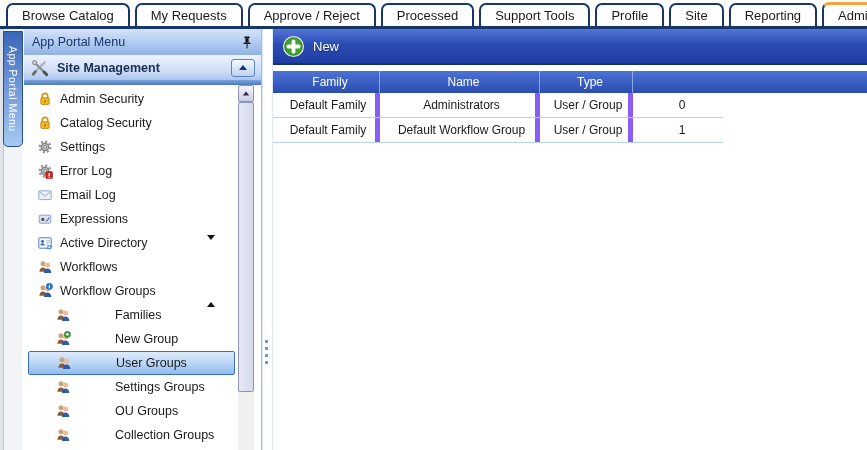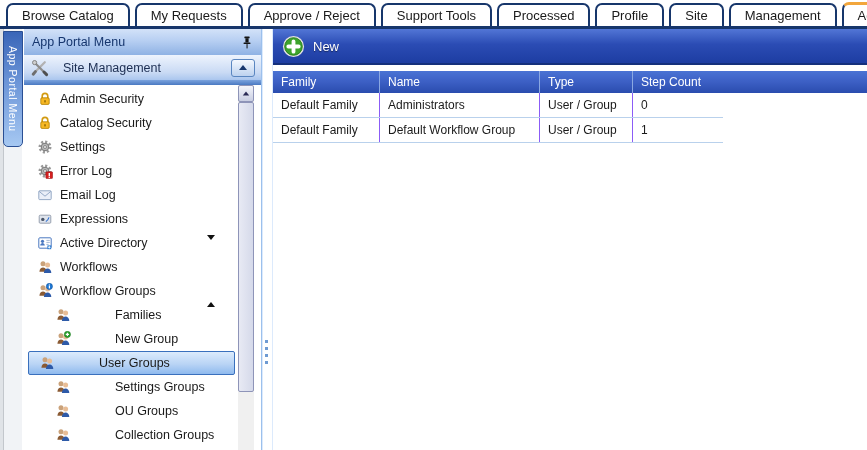--- a/index.html
+++ b/index.html
@@ -25,42 +25,42 @@
 
   
   .sidebar{position:absolute;left:24px;top:29px;width:237px;height:421px;background:#fff;}
   .sb-header{position:absolute;top:0;left:0;right:0;height:26px;
              background:linear-gradient(180deg,#d3e2f8 0%,#b7cff2 45%,#8fb2e4 100%);
              display:flex;align-items:center;padding:0 8px;box-sizing:border-box;}
   .sb-title{font-size:12.5px;color:#16366e;flex:1;}
   .pin{width:12px;height:15px;}
   .sb-section{position:absolute;top:26px;left:0;right:0;height:25px;
               background:linear-gradient(180deg,#eef4fd 0%,#c9daf4 70%,#aac6ee 100%);
-              display:flex;align-items:center;gap:13px;padding:0 6px;box-sizing:border-box;}
+              display:flex;align-items:center;gap:7px;padding:0 6px;box-sizing:border-box;font-weight:bold;}
   .sb-section-strip{position:absolute;top:51px;left:0;right:0;height:5px;
               background:linear-gradient(180deg,#7ba3dd 0%,#4a79c2 100%);}
   .sb-section .lbl{font-size:12.5px;color:#1c2e52;flex:1;}
   .ic{width:16px;height:16px;display:block;}
   .ic-tools{width:20px;height:20px;}
   .collapse-btn{width:22px;height:16px;border:1px solid #5a86c0;border-radius:3px;
                 background:linear-gradient(180deg,#f4f8fe,#bdd2ef);
                 display:flex;align-items:center;justify-content:center;}
   .tri-up{width:0;height:0;border-left:4px solid transparent;border-right:4px solid transparent;border-bottom:5px solid #16366e;}
   .tri-down{width:0;height:0;border-left:4px solid transparent;border-right:4px solid transparent;border-top:5px solid #111;}
   .tri-up.dark{border-bottom-color:#111;}
 
   .sb-list{position:absolute;top:56px;left:0;right:0;bottom:0;background:#fff;padding-top:2px;}
   .sb-item{position:relative;height:24px;display:flex;align-items:center;gap:7px;
            padding-left:13px;font-size:12.5px;color:#1a1a1a;cursor:default;}
   .sb-item.sub{padding-left:31px;gap:44px;}
   .sb-item .chev{position:absolute;right:46px;top:9px;}
   .sb-item.sel{background:linear-gradient(180deg,#dcebfc 0%,#b9d4f5 55%,#8fbaee 100%);
                border:1px solid #3a70bd;border-radius:2px;margin:0 26px 0 4px;
                padding-left:9px;height:22px;}
-  .sb-item.sel.sub{padding-left:10px;}
+  .sb-item.sel.sub{padding-left:27px;}
 
   .sb-scrollbar{position:absolute;top:56px;right:7px;width:16px;bottom:0;background:#f0f0f0;}
   .sb-scroll-up{position:absolute;top:0;left:0;width:14px;height:15px;border:1px solid #8e94b8;border-radius:2px;
                 background:linear-gradient(180deg,#f4f5fb,#c9cee2);display:flex;align-items:center;justify-content:center;}
   .sb-scroll-up .tri-up{border-bottom-color:#2a2a55;transform:scale(.8);}
   .sb-scroll-thumb{position:absolute;top:17px;left:0;width:14px;height:288px;
                    background:linear-gradient(90deg,#e8eaf4,#d5d9ea);border:1px solid #8e94b8;border-radius:2px;}
 
   
   .splitter{position:absolute;left:261px;top:29px;width:11px;height:421px;background:#fff;
@@ -71,29 +71,29 @@
 
   
   .main{position:absolute;left:273px;top:29px;width:594px;height:421px;background:#fff;}
   .toolbar{position:absolute;top:0;left:0;right:0;height:36px;
            background:linear-gradient(180deg,#5276d6 0%,#2b4cb4 45%,#1d3da2 100%);
            border-bottom:2px solid #15307c;box-sizing:border-box;display:flex;align-items:center;}
   .new-btn{display:flex;align-items:center;gap:8px;margin-left:9px;cursor:pointer;}
   .new-btn .ic-new{width:23px;height:23px;}
   .new-btn span{color:#fff;font-size:13px;text-shadow:0 1px 1px rgba(0,0,0,.45);}
 
-  .grid{position:absolute;top:42px;left:0;right:0;bottom:0;}
+  .grid{position:absolute;top:42px;left:0;right:0;bottom:0;text-align:center;}
   .grid-header{position:absolute;top:0;left:0;right:0;height:22px;
                background:linear-gradient(180deg,#4a73d4 0%,#3c5fc4 50%,#2a4cae 100%);}
   .gh-cell{position:absolute;top:0;height:22px;line-height:22px;color:#fff;font-size:12px;
            padding-left:8px;box-sizing:border-box;border-right:1px solid #8aa8e2;cursor:default;}
   .gh-cell.last{border-right:none;}
   .grid-row{position:absolute;left:0;width:450px;height:25px;border-bottom:1px solid #b9d1ec;box-sizing:border-box;}
   .gc{position:absolute;top:0;height:24px;line-height:24px;font-size:12px;color:#1a1a1a;
-      padding-left:8px;box-sizing:border-box;border-right:1px solid #8b5cf6;white-space:nowrap;overflow:hidden;}
+      padding-left:8px;box-sizing:border-box;border-right:5px solid #8b5cf6;white-space:nowrap;overflow:hidden;}
   .gc.last{border-right:none;}
   .c0{left:0;width:107px;} .c1{left:107px;width:160px;} .c2{left:267px;width:93px;} .c3{left:360px;width:90px;}
   .gh-cell.c3{width:140px;}
 </style>
 </head>
 <body>
 
 <svg width="0" height="0" style="position:absolute" aria-hidden="true">
   <defs>
     <symbol id="sym-lock" viewBox="0 0 16 16">
@@ -167,25 +167,25 @@
   </defs>
 </svg>
 
 <div class="app">
 
   <div class="tabbar">
     <div class="tabs">
       <div class="tab">Browse Catalog</div>
       <div class="tab">My Requests</div>
       <div class="tab">Approve / Reject</div>
+      <div class="tab">Processed</div>
       <div class="tab">Support Tools</div>
-      <div class="tab">Processed</div>
       <div class="tab">Profile</div>
       <div class="tab">Site</div>
-      <div class="tab">Management</div>
+      <div class="tab">Reporting</div>
       <div class="tab active">Admin</div>
     </div>
     <div class="tab-underline"></div>
   </div>
 
   <div class="left-gutter"></div>
   <div class="left-strip"></div>
   <div class="vtab">
     <span>App Portal Menu</span>
   </div>
@@ -328,21 +328,20 @@
           </svg>
         <span>New</span>
       </div>
     </div>
 
     <div class="grid">
       <div class="grid-header">
         <div class="gh-cell c0">Family</div>
         <div class="gh-cell c1">Name</div>
         <div class="gh-cell c2">Type</div>
-        <div class="gh-cell c3 last">Step Count</div>
       </div>
       <div class="grid-row" style="top:22px;">
         <div class="gc c0">Default Family</div>
         <div class="gc c1">Administrators</div>
         <div class="gc c2">User / Group</div>
         <div class="gc c3 last">0</div>
       </div>
       <div class="grid-row" style="top:47px;">
         <div class="gc c0">Default Family</div>
         <div class="gc c1">Default Workflow Group</div>

